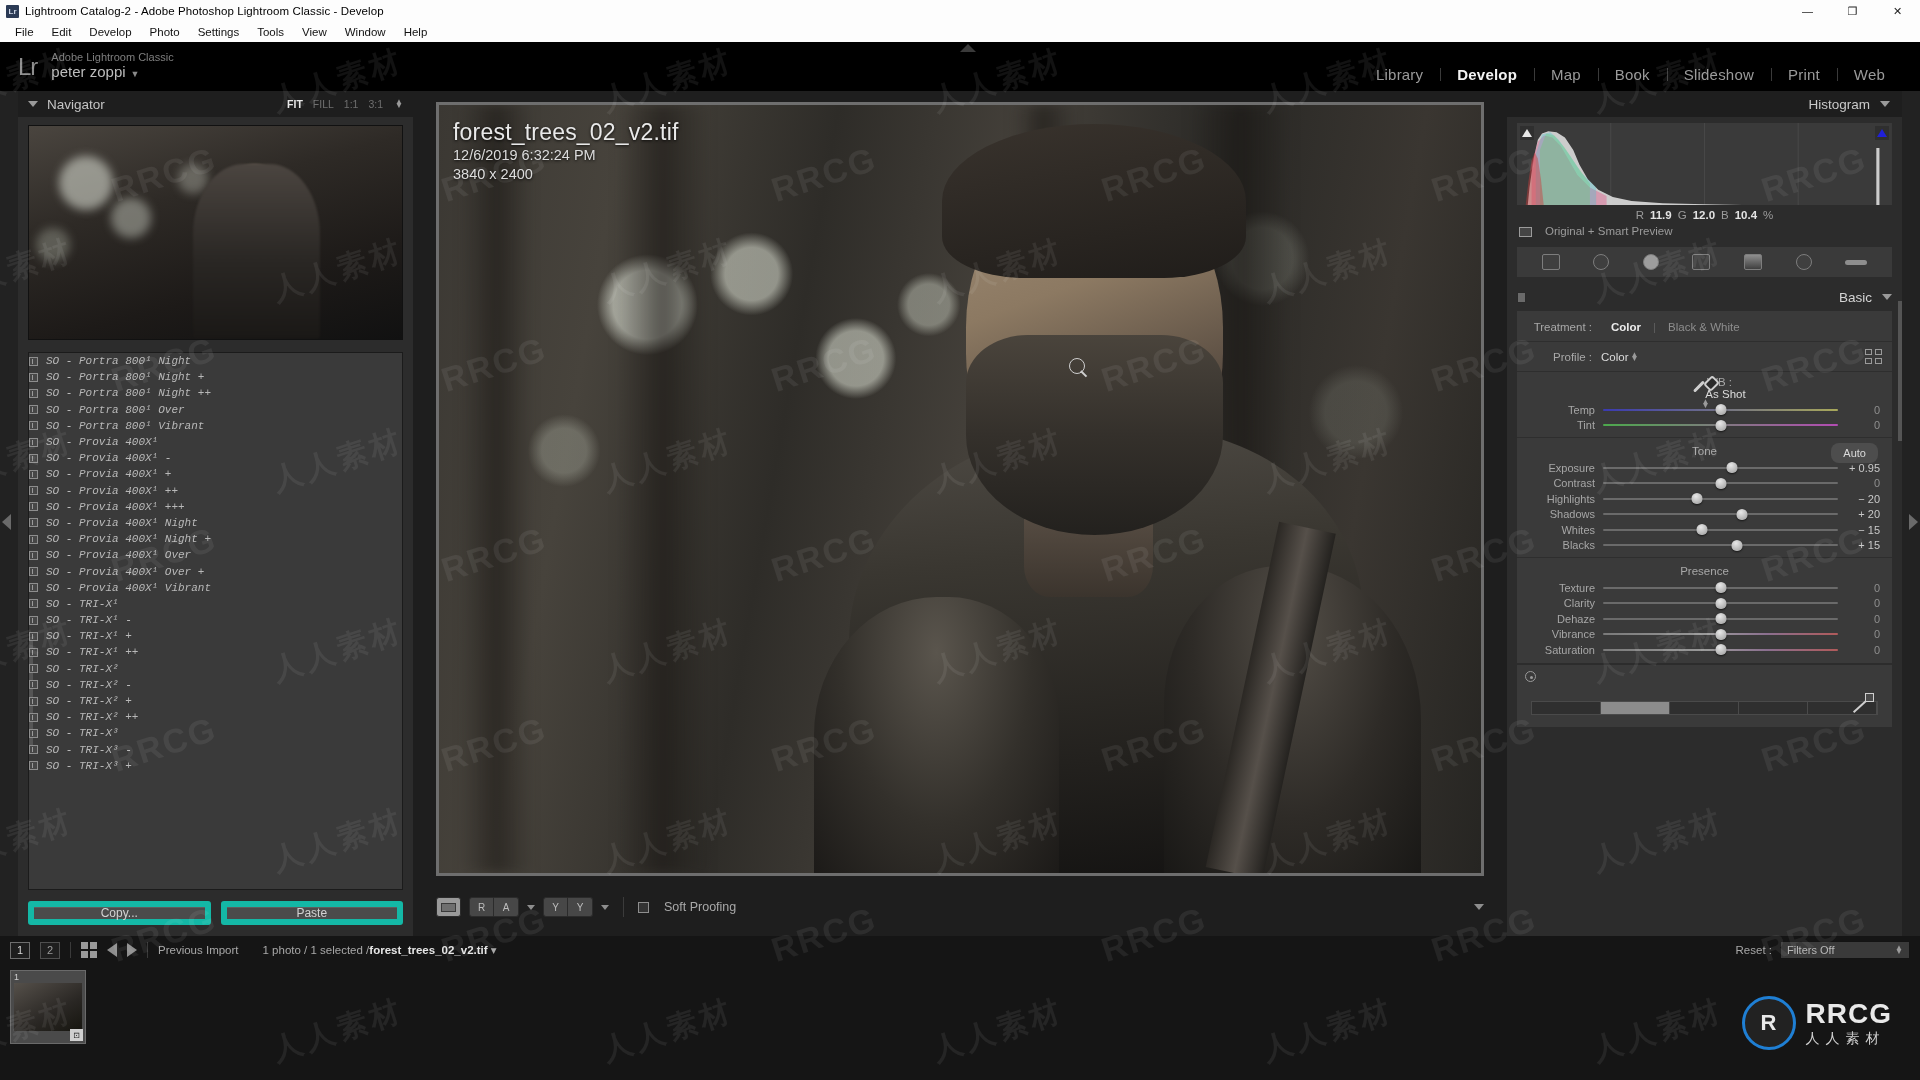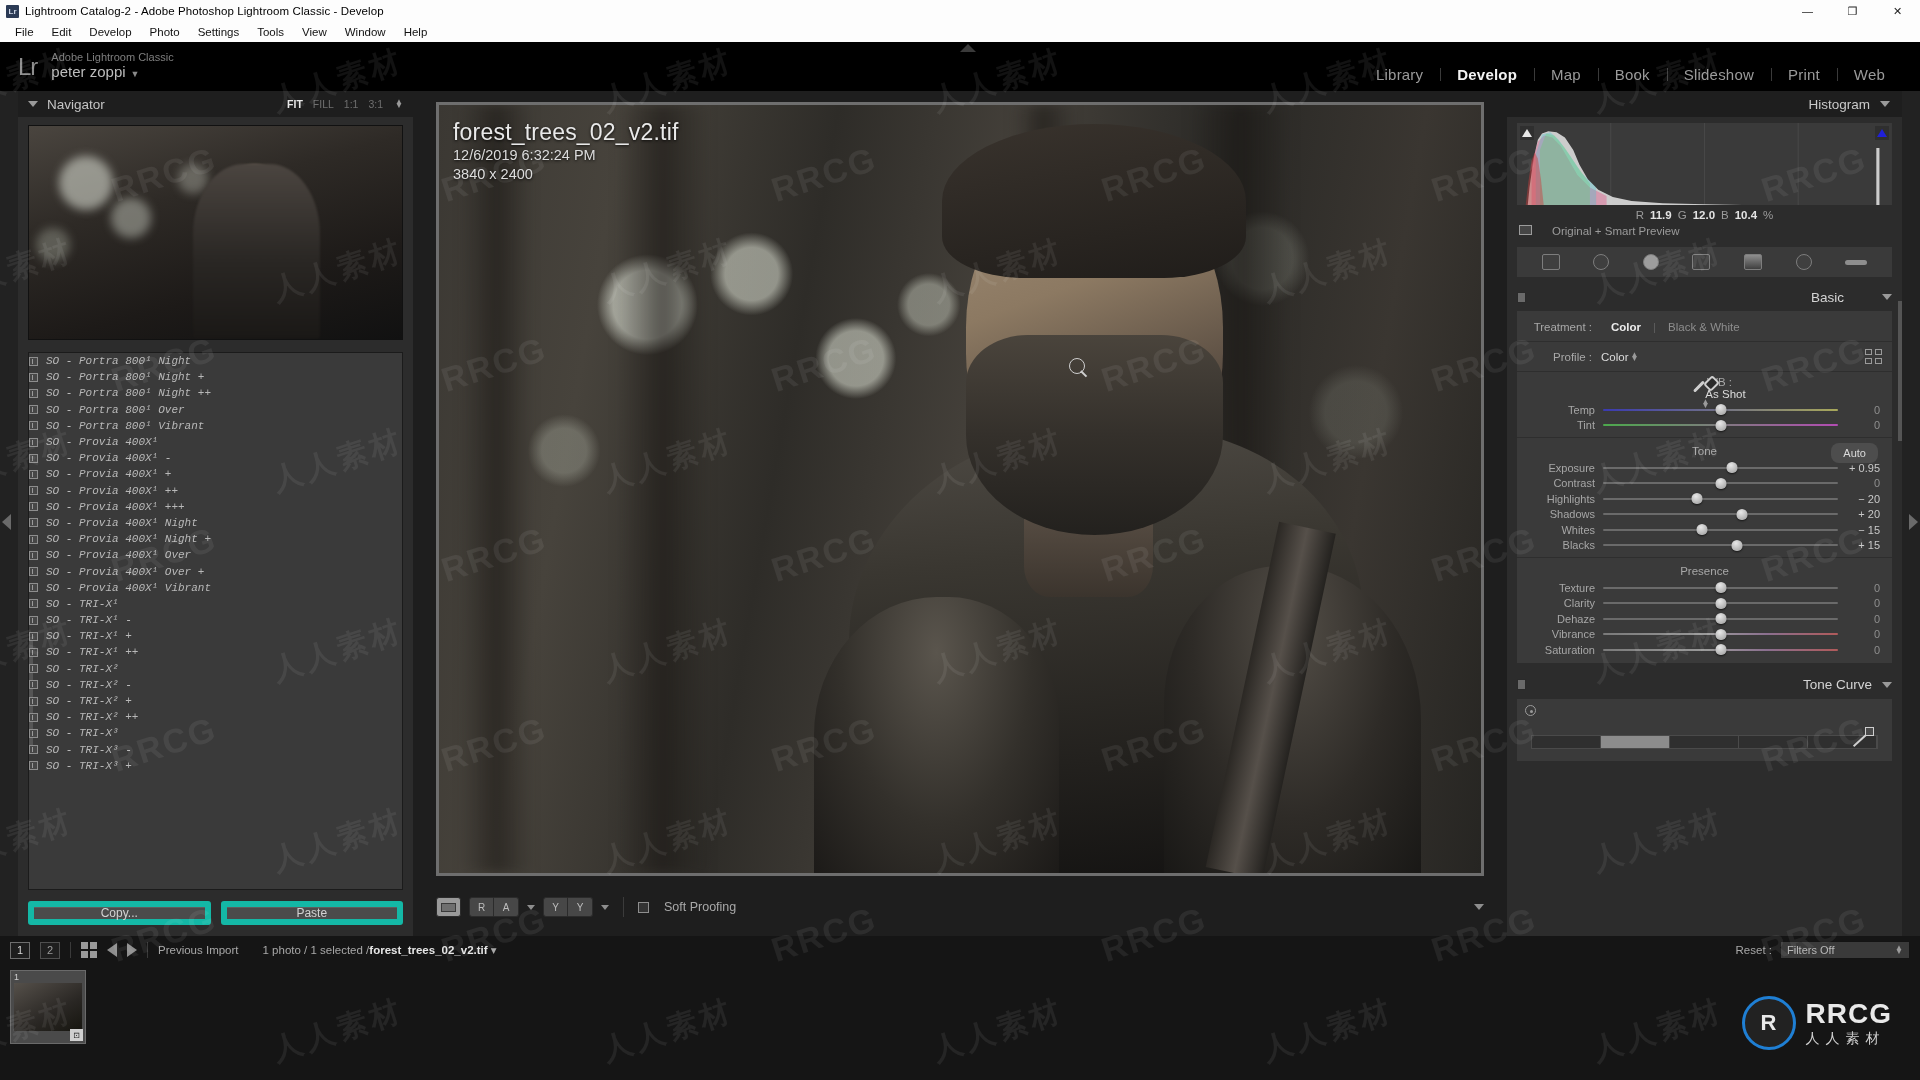--- a/index.html
+++ b/index.html
@@ -237,36 +237,36 @@
   .hist-canvas { position: absolute; inset: 0; }
   .clip-tl, .clip-tr {
     position: absolute; top: 3px; width: 14px; height: 14px; background: #2f2f2f;
     display: flex; align-items: center; justify-content: center;
   }
   .clip-tl { left: 3px; } .clip-tr { right: 3px; background:#2f2f2f; }
   .clip-tri { width:0;height:0;border-left:5px solid transparent;border-right:5px solid transparent;border-bottom:8px solid #e6e6e6; }
   .clip-tri.blue { border-bottom-color: #2020d8; }
   .rgb-row { display: flex; align-items: center; justify-content: center; gap: 6px; height: 20px; font-size: 11.5px; color: #9b9b9b; }
   .rgb-row b { color: #e3e3e3; font-weight: bold; }
-  .orig-row { display: flex; align-items: flex-start; gap: 20px; padding: 0 12px 6px 12px; font-size: 11.5px; color: #9b9b9b; }
+  .orig-row { display: flex; align-items: flex-end; gap: 13px; padding: 0 12px 6px 12px; font-size: 11.5px; color: #9b9b9b; }
   .orig-icon { width: 13px; height: 10px; border: 1px solid #9b9b9b; background: #454545; }
 
   .tool-strip {
     margin: 4px 10px 0 10px; height: 30px; background: #3a3a3a;
     display: flex; align-items: center; justify-content: space-around; padding: 0 8px;
   }
   .ts-icon { width: 18px; height: 16px; border: 1px solid #7d7d7d; border-radius: 2px; background: #3f3f3f; }
   .ts-icon.circle { border-radius: 50%; width: 16px; }
   .ts-icon.filled { background: #9d9d9d; }
   .ts-icon.grad { background: linear-gradient(180deg,#8e8e8e,#3f3f3f); }
   .ts-icon.bar { height: 5px; width: 22px; border-radius: 3px; background:#8e8e8e; border: none; }
 
   .sec-header {
     margin: 8px 10px 0 10px; height: 24px; display: flex; align-items: center;
-    justify-content: flex-end; color: #d4d4d4; font-size: 13.5px; position: relative; gap: 28px;
+    justify-content: flex-end; color: #d4d4d4; font-size: 13.5px; position: relative;
   }
   .sec-sw { position: absolute; left: 0; width: 9px; height: 11px; background: #6a6a6a; border: 1px solid #2a2a2a; }
 
   .basic-body { margin: 2px 10px 0 10px; background: #3a3a3a; padding: 5px 0; }
   .row { display: flex; align-items: center; height: 21px; padding: 0 10px; font-size: 11.5px; color: #a8a8a8; }
   .row .lbl { width: 74px; text-align: right; padding-right: 9px; flex: none; }
   .seg { display: flex; align-items: center; gap: 0; }
   .seg span { padding: 0 10px; color: #8e8e8e; font-size: 11.5px; }
   .seg span.on { color: #ececec; font-weight: bold; }
   .seg .sep { color: #5d5d5d; padding: 0 2px; }
@@ -834,25 +834,20 @@
               <span class="name">Saturation</span>
               <span class="track">
                 <span class="line vib"></span>
                 <span class="knob" style="left: 50%;"></span>
               </span>
               <span class="val zero">0</span>
             </div>
           </div>
       </div>
 
-      <div class="tone-curve-head">
-        <span class="sec-sw"></span>
-        <span>Tone Curve</span>
-        <span style="width:0;height:0;border-left:5px solid transparent;border-right:5px solid transparent;border-top:6px solid #9a9a9a;margin-left:10px;"></span>
-      </div>
       <div class="tc-body">
         <div class="tc-target"></div>
         <div class="tc-strip">
             <i></i>
             <i class="hi"></i>
             <i></i>
             <i></i>
             <i></i>
           </div>
         <div class="tc-pencil"></div>

